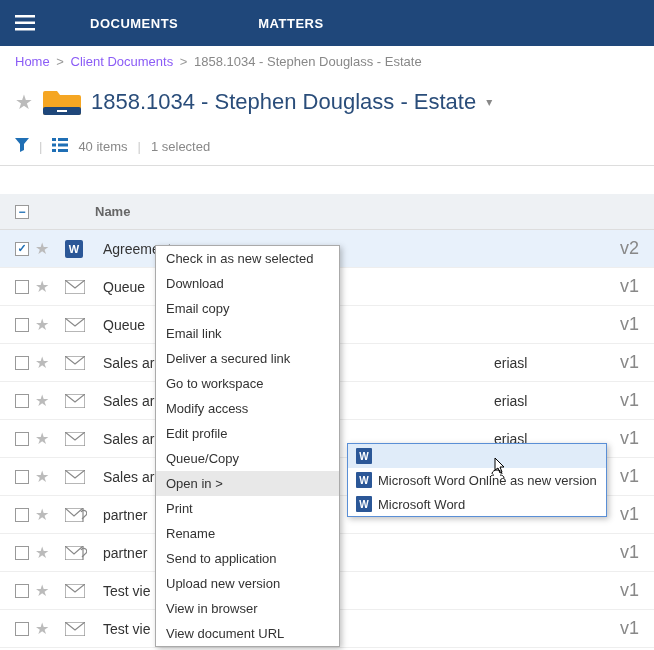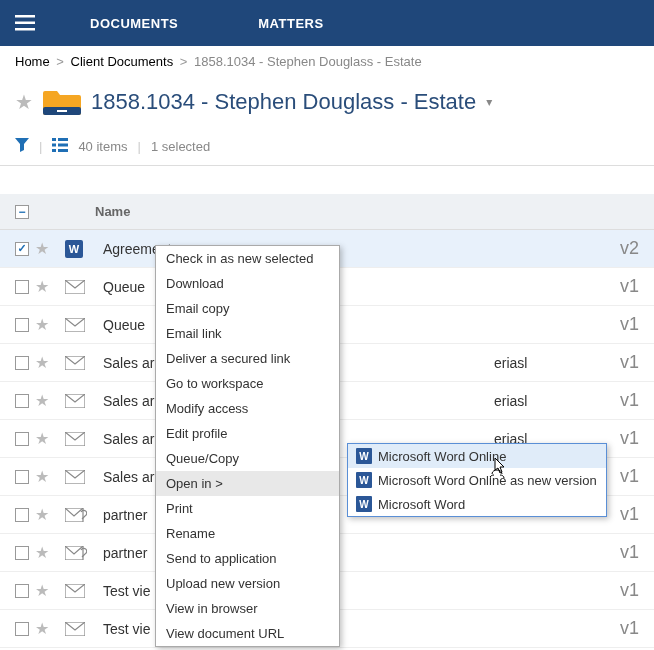--- a/index.html
+++ b/index.html
@@ -6,21 +6,21 @@
 body { font-family: "Segoe UI", Arial, sans-serif; font-size: 14px; color: #333; background: #fff; width: 654px; height: 650px; overflow: hidden; position: relative; }
 
 .topbar { background: #1f477a; height: 46px; display: flex; align-items: center; color: #fff; }
 .hamburger { width: 50px; height: 46px; display: flex; align-items: center; justify-content: center; cursor: pointer; }
 .hamburger svg { fill: #fff; }
 .tabs { display: flex; }
 .tab { padding: 0 40px; height: 29px; display: flex; align-items: center; font-size: 13px; letter-spacing: 0.5px; font-weight: 600; cursor: pointer; }
 .tab.active { background: #1f477a; }
 
 .breadcrumb { padding: 8px 15px; font-size: 13px; }
-.breadcrumb a { color: #000000; text-decoration: none; }
+.breadcrumb a { color: #8b5cf6; text-decoration: none; }
 .breadcrumb .sep { color: #999; margin: 0 3px; }
 .breadcrumb .current { color: #888; }
 
 .title-row { display: flex; align-items: center; padding: 10px 15px 15px 15px; gap: 10px; }
 .star { color: #bbb; font-size: 20px; cursor: pointer; }
 .folder-icon svg { display: block; }
 .page-title { font-size: 22px; color: #2a4d7a; font-weight: 400; }
 .drop-arrow { color: #888; font-size: 12px; cursor: pointer; }
 
 .toolbar { display: flex; align-items: center; padding: 6px 15px 10px 15px; gap: 10px; color: #888; font-size: 13px; border-bottom: 1px solid #ddd; }
@@ -324,21 +324,20 @@
     <div class="mitem">Rename</div>
     <div class="mitem">Send to application</div>
     <div class="mitem">Upload new version</div>
     <div class="mitem">View in browser</div>
     <div class="mitem">View document URL</div>
   </div>
 
 <div class="submenu" id="sub-menu">
     <div class="sitem highlighted">
       <span class="wicon">W</span>
-      <span>Microsoft Word Online</span>
     </div>
     <div class="sitem">
       <span class="wicon">W</span>
       <span>Microsoft Word Online as new version</span>
     </div>
     <div class="sitem">
       <span class="wicon">W</span>
       <span>Microsoft Word</span>
     </div>
   </div>

